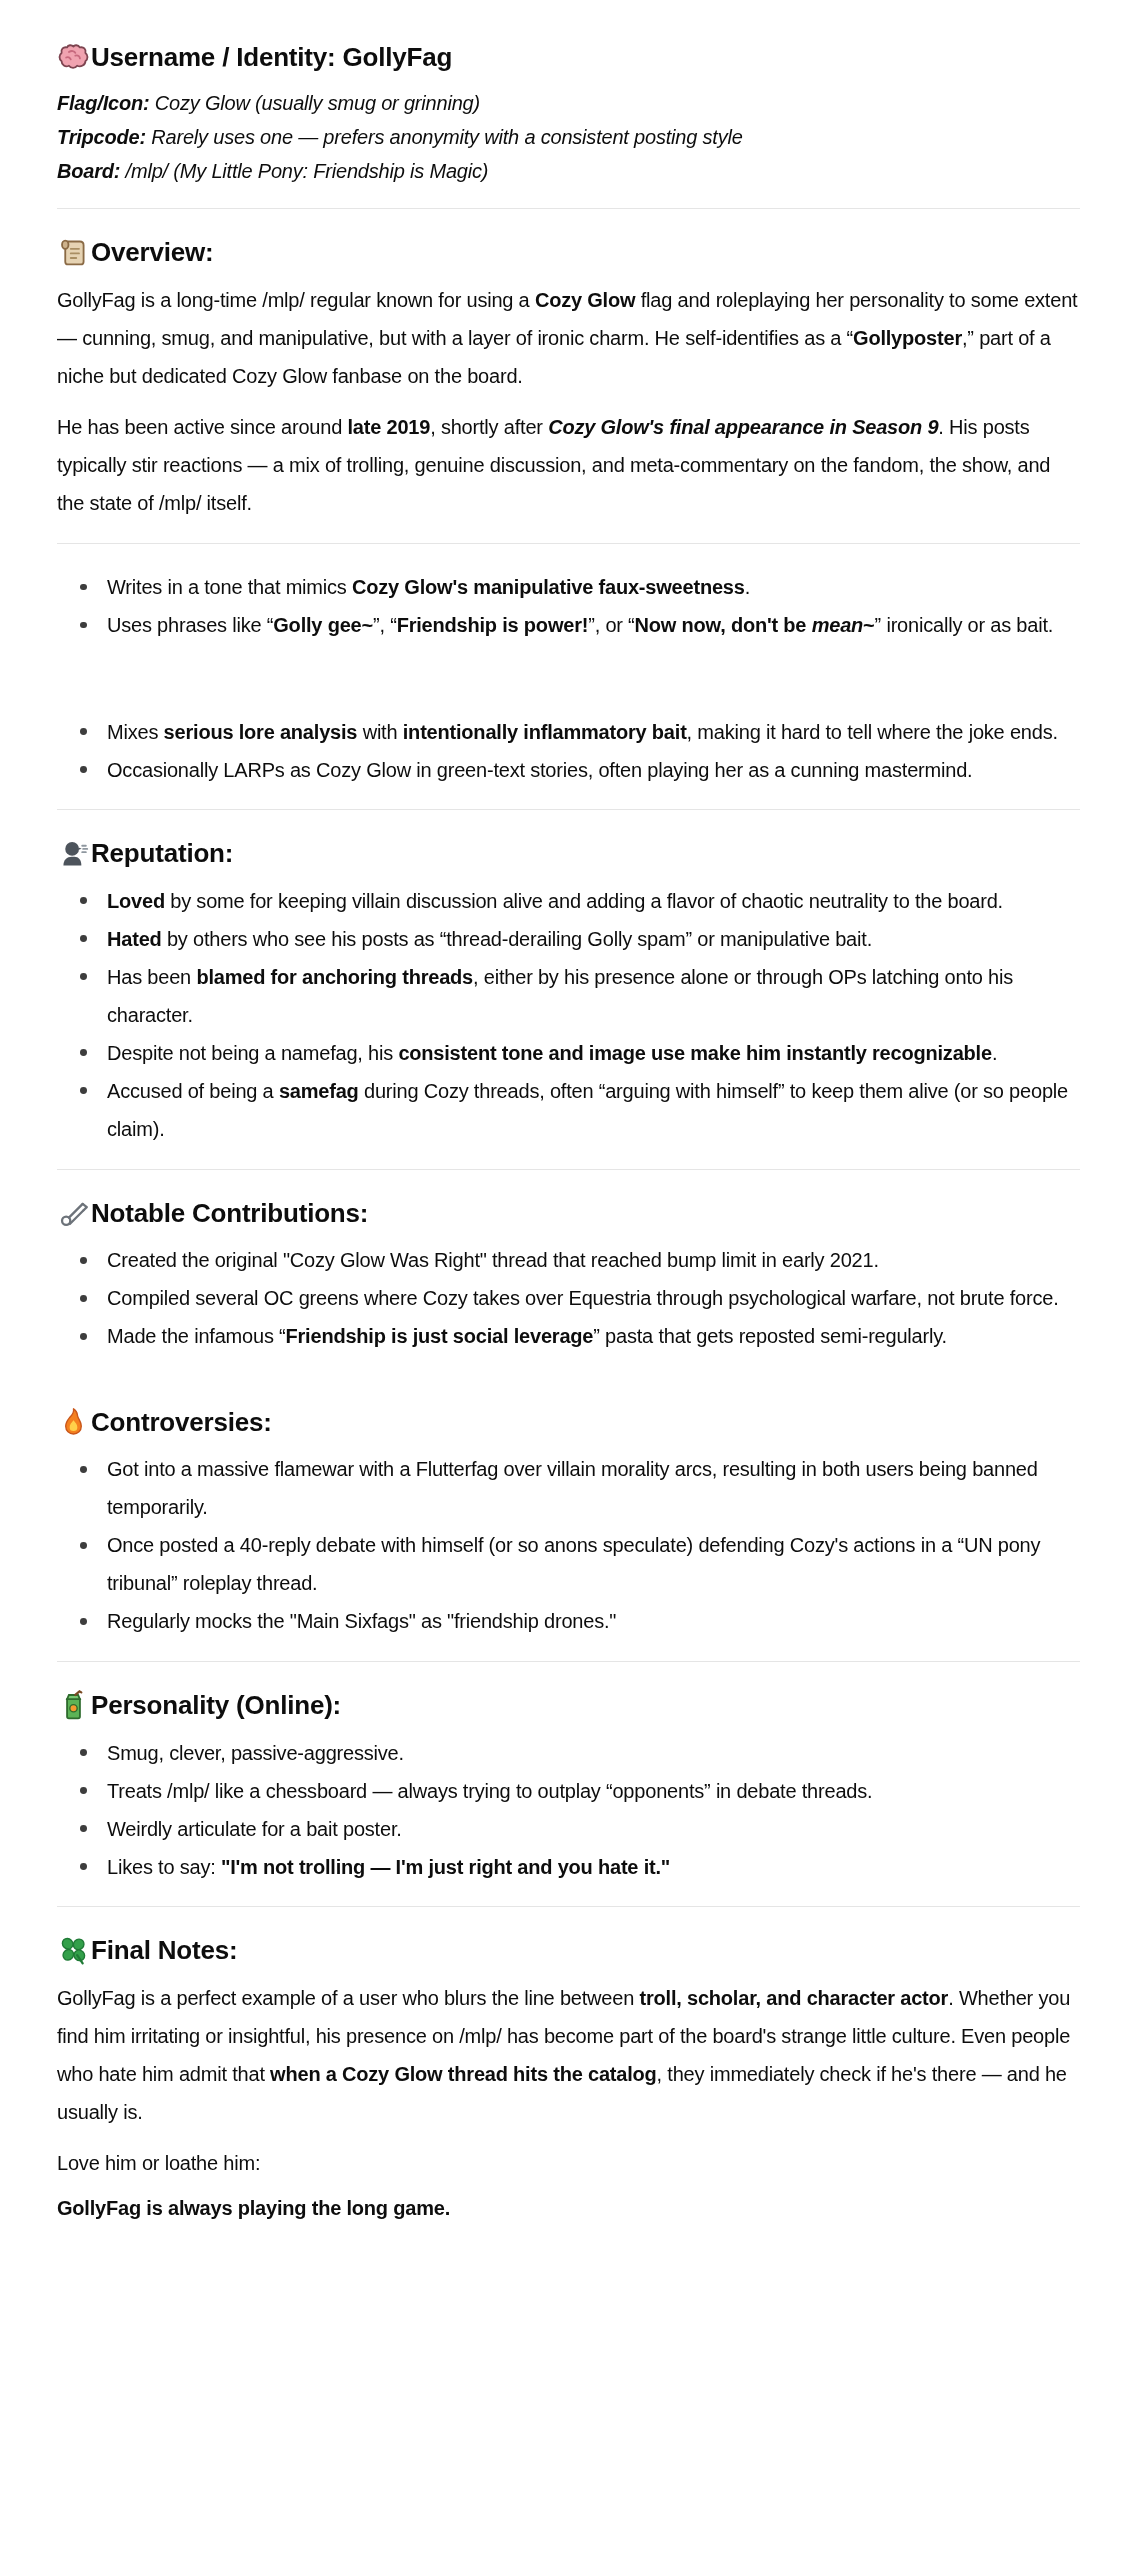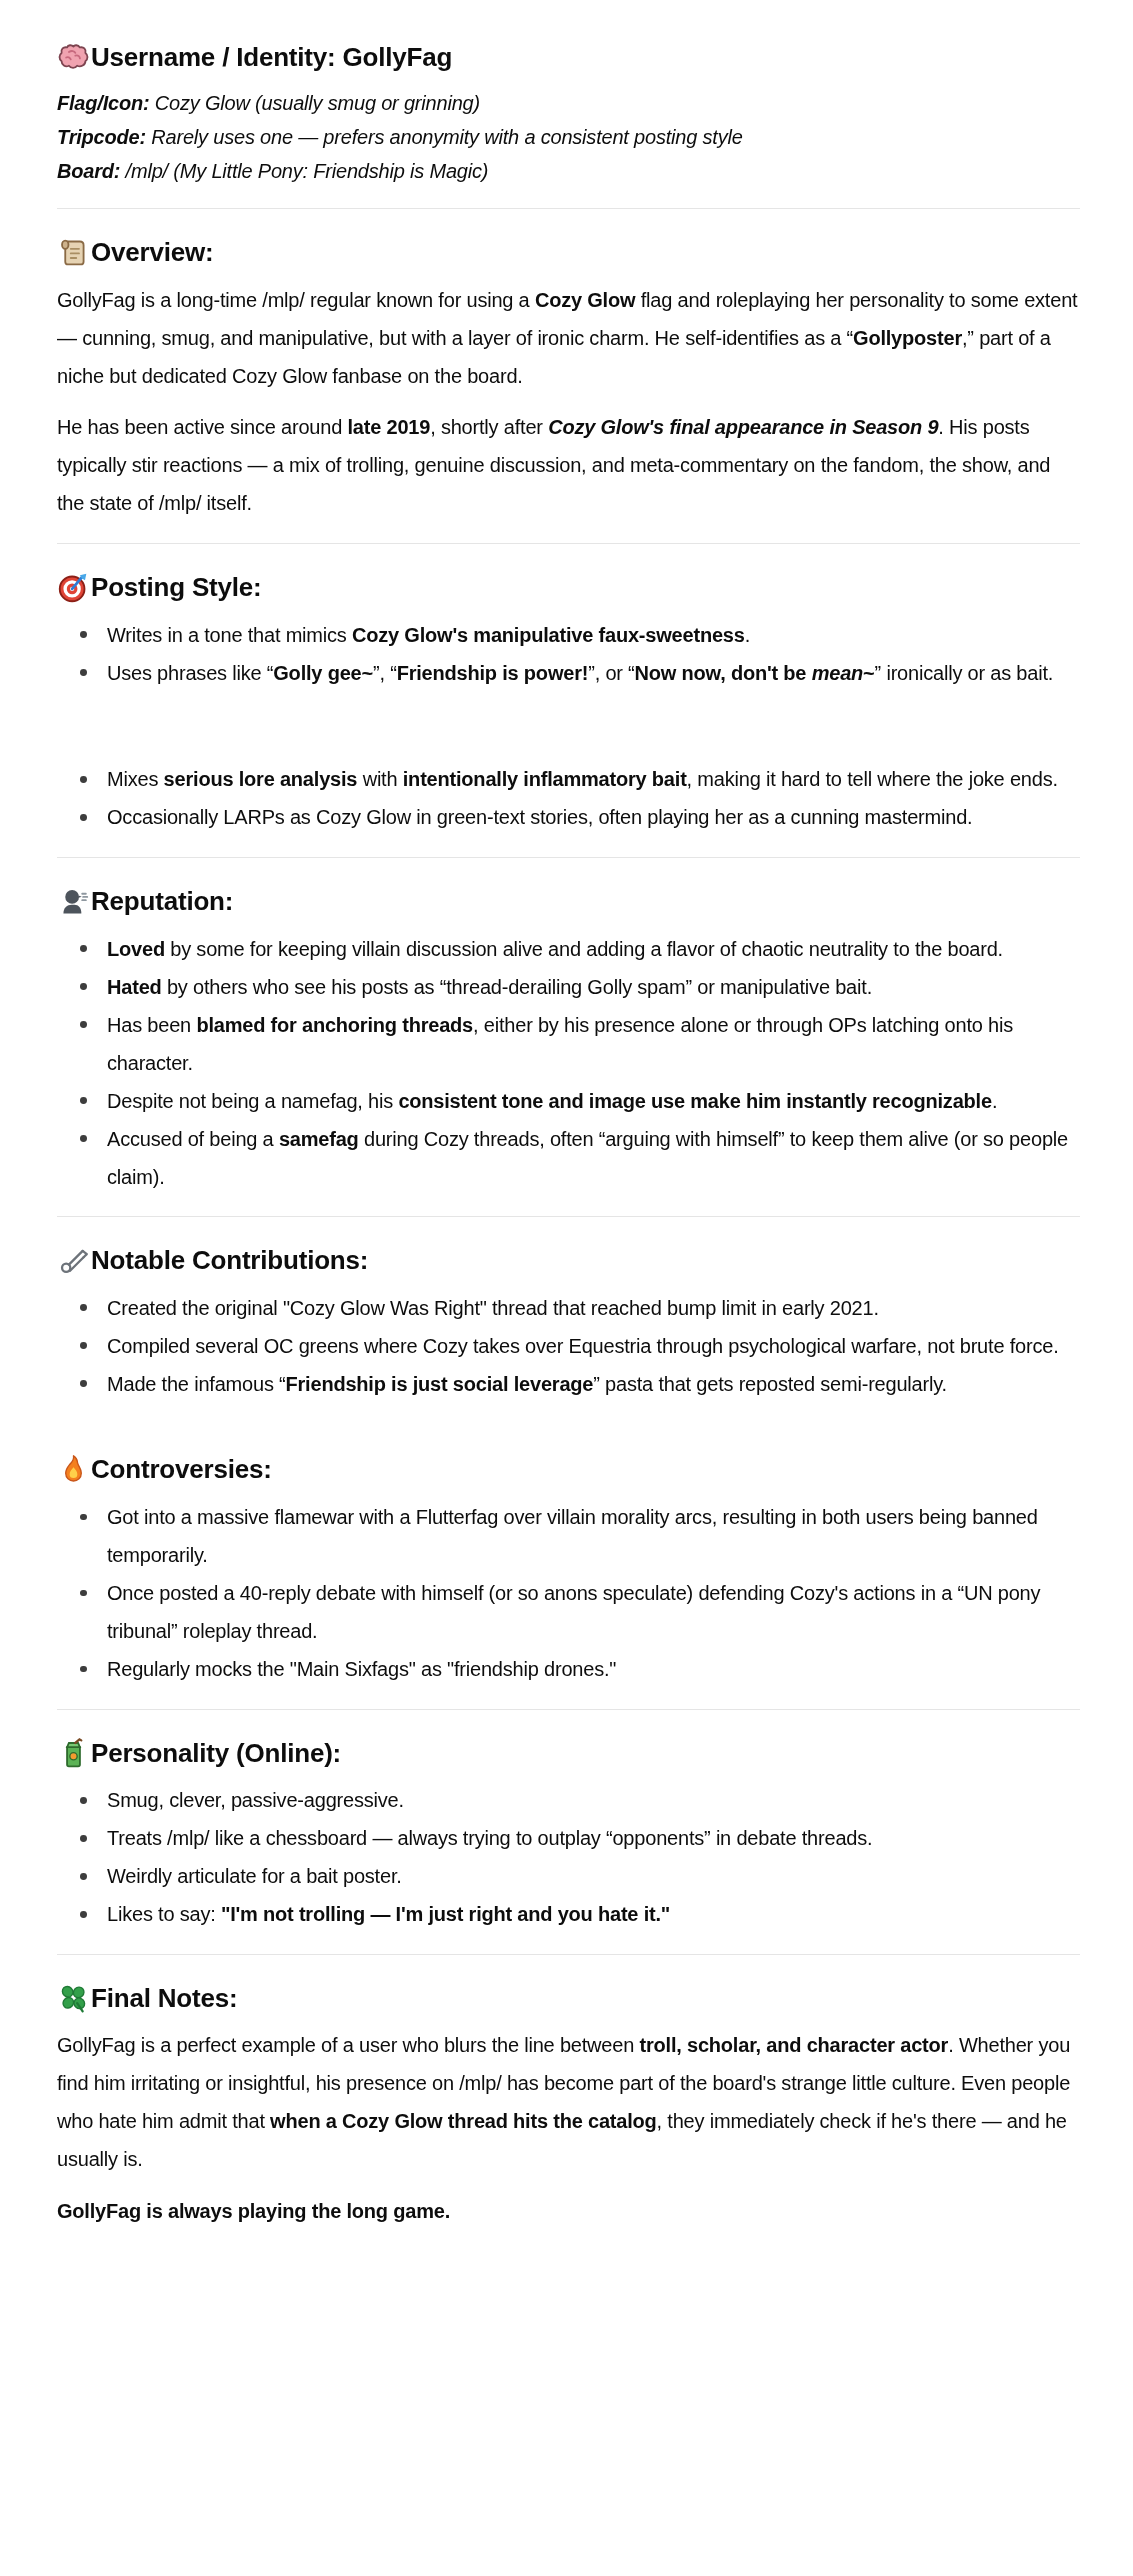--- a/index.html
+++ b/index.html
@@ -60,33 +60,20 @@
         <path d="M15 14h9M15 19h9M15 24h6" stroke="#a98e63" stroke-width="2" stroke-linecap="round"></path>
       </svg>
     </span>
     <span>Overview:</span>
   </h3>
   <p><span>GollyFag is a long-time /mlp/ regular known for using a </span><strong>Cozy Glow</strong><span> flag and roleplaying her personality to some extent — cunning, smug, and manipulative, but with a layer of ironic charm. He self-identifies as a “</span><strong>Gollyposter</strong><span>,” part of a niche but dedicated Cozy Glow fanbase on the board.</span></p>
   <p><span>He has been active since around </span><strong>late 2019</strong><span>, shortly after </span><em>Cozy Glow's final appearance in Season 9</em><span>. His posts typically stir reactions — a mix of trolling, genuine discussion, and meta-commentary on the fandom, the show, and the state of /mlp/ itself.</span></p>
 
   <hr class="hr">
 
-  <h3>
-    <span class="emoji">
-      <svg viewBox="0 0 36 36" aria-hidden="true">
-        <circle cx="16.5" cy="19.5" r="13.5" fill="#e04537" stroke="#8c1f16" stroke-width="2"></circle>
-        <circle cx="16.5" cy="19.5" r="9.5" fill="#ffffff"></circle>
-        <circle cx="16.5" cy="19.5" r="5.8" fill="#e04537"></circle>
-        <circle cx="16.5" cy="19.5" r="2.3" fill="#ffffff"></circle>
-        <path d="M16.5 19.5L27 7" stroke="#2e7bd6" stroke-width="3" stroke-linecap="round"></path>
-        <path d="M25 4.5l7-1.5-1.5 7-3.5-2z" fill="#49a8e8"></path>
-      </svg>
-    </span>
-    <span>Posting Style:</span>
-  </h3>
   <ul>
     <li><span>Writes in a tone that mimics </span><strong>Cozy Glow's manipulative faux-sweetness</strong><span>.</span></li>
     <li><span>Uses phrases like “</span><strong>Golly gee~</strong><span>”, “</span><strong>Friendship is power!</strong><span>”, or “</span><strong>Now now, don't be </strong><strong><em>mean</em></strong><strong>~</strong><span>” ironically or as bait.</span></li>
   </ul>
   <div class="list-gap"></div>
   <ul>
     <li><span>Mixes </span><strong>serious lore analysis</strong><span> with </span><strong>intentionally inflammatory bait</strong><span>, making it hard to tell where the joke ends.</span></li>
     <li><span>Occasionally LARPs as Cozy Glow in green-text stories, often playing her as a cunning mastermind.</span></li>
   </ul>
 
@@ -176,16 +163,17 @@
           <ellipse cx="18" cy="25" rx="5.5" ry="6"></ellipse>
           <ellipse cx="9" cy="17" rx="6" ry="5.5"></ellipse>
           <ellipse cx="27" cy="17" rx="6" ry="5.5"></ellipse>
         </g>
         <path d="M22 23l6 9" stroke="#1f7a36" stroke-width="2.5" stroke-linecap="round" fill="none"></path>
       </svg>
     </span>
     <span>Final Notes:</span>
   </h3>
   <p><span>GollyFag is a perfect example of a user who blurs the line between </span><strong>troll, scholar, and character actor</strong><span>. Whether you find him irritating or insightful, his presence on /mlp/ has become part of the board's strange little culture. Even people who hate him admit that </span><strong>when a Cozy Glow thread hits the catalog</strong><span>, they immediately check if he's there — and he usually is.</span></p>
+  <p style="margin-bottom:6.9px;">Love him or loathe him:</p>
   <p><strong>GollyFag is always playing the long game.</strong></p>
 
 </div>
 
 
 </body></html>

